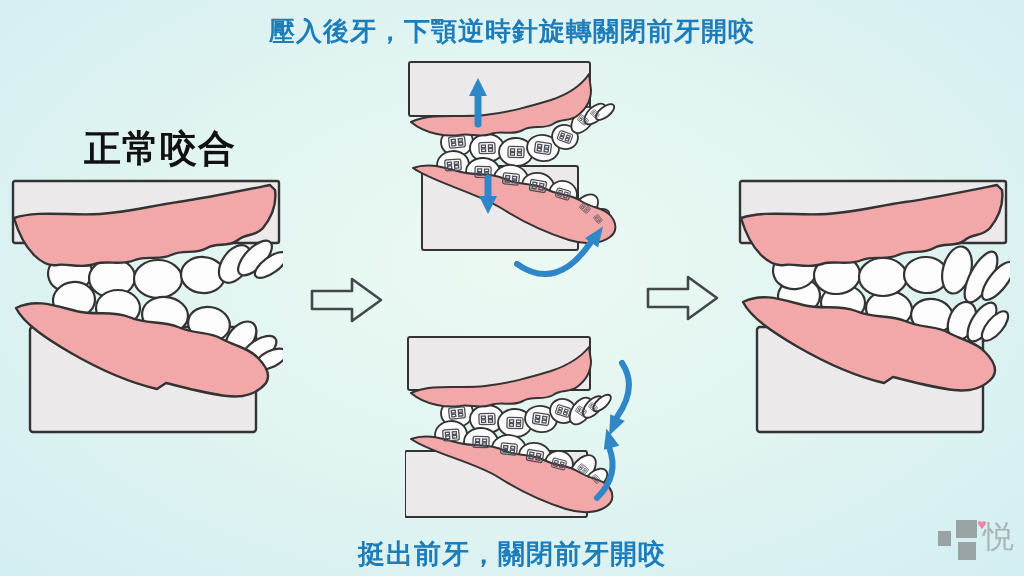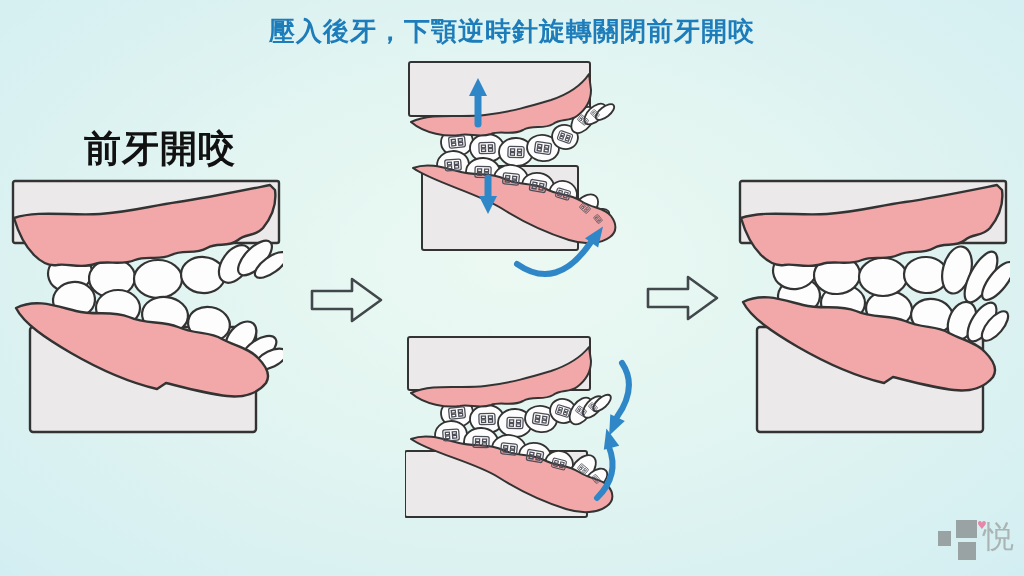--- a/index.html
+++ b/index.html
@@ -34,21 +34,21 @@
   #logo-heart{position:absolute;left:41px;top:1px;color:#e886a8;font-size:11px;}
   #logo-char{position:absolute;left:47px;top:0px;color:#aab4b4;font-size:31px;line-height:36px;}
 </style>
 </head>
 <body>
 
 <div id="stage">
 
   <div class="caption top">壓入後牙，下顎逆時針旋轉關閉前牙開咬</div>
 
-  <div class="jaw-label" style="left:84px;top:124px;">前牙開咬</div>
+  <div class="jaw-label" style="left:84px;top:124px;">正常咬合</div>
 
 
   <svg class="fig" style="left:8px;top:178px;" width="275" height="258" viewBox="0 0 275 258">
     <g>
       <rect class="plaster" x="5" y="3" width="266" height="62" rx="2"></rect>
       <g class="teeth">
         <ellipse cx="62" cy="95" rx="22" ry="19" transform="rotate(-8 62 95)"></ellipse>
         <ellipse cx="104" cy="100" rx="23" ry="19" transform="rotate(-4 104 100)"></ellipse>
         <ellipse cx="150" cy="101" rx="24" ry="19"></ellipse>
         <ellipse cx="195" cy="97" rx="22" ry="18" transform="rotate(4 195 97)"></ellipse>
@@ -238,20 +238,21 @@
     </g>
   </svg>
 
   <svg class="fig" style="left:310px;top:276px;" width="74" height="48" viewBox="0 0 74 48">
     <polygon class="hollow" points="2,15 42,15 42,3 71,24 42,45 42,33 2,33"></polygon>
   </svg>
   <svg class="fig" style="left:646px;top:274px;" width="74" height="48" viewBox="0 0 74 48">
     <polygon class="hollow" points="2,15 42,15 42,3 71,24 42,45 42,33 2,33"></polygon>
   </svg>
 
+  <div class="caption bottom">挺出前牙，關閉前牙開咬</div>
 
   <div id="logo">
     <div class="logo-sq" style="left:20px;top:2px;width:21px;height:18px;"></div>
     <div class="logo-sq" style="left:2px;top:13px;width:13px;height:15px;"></div>
     <div class="logo-sq" style="left:22px;top:24px;width:18px;height:18px;"></div>
     <span id="logo-heart">♥</span>
     <span id="logo-char">悦</span>
   </div>
 
 </div>

